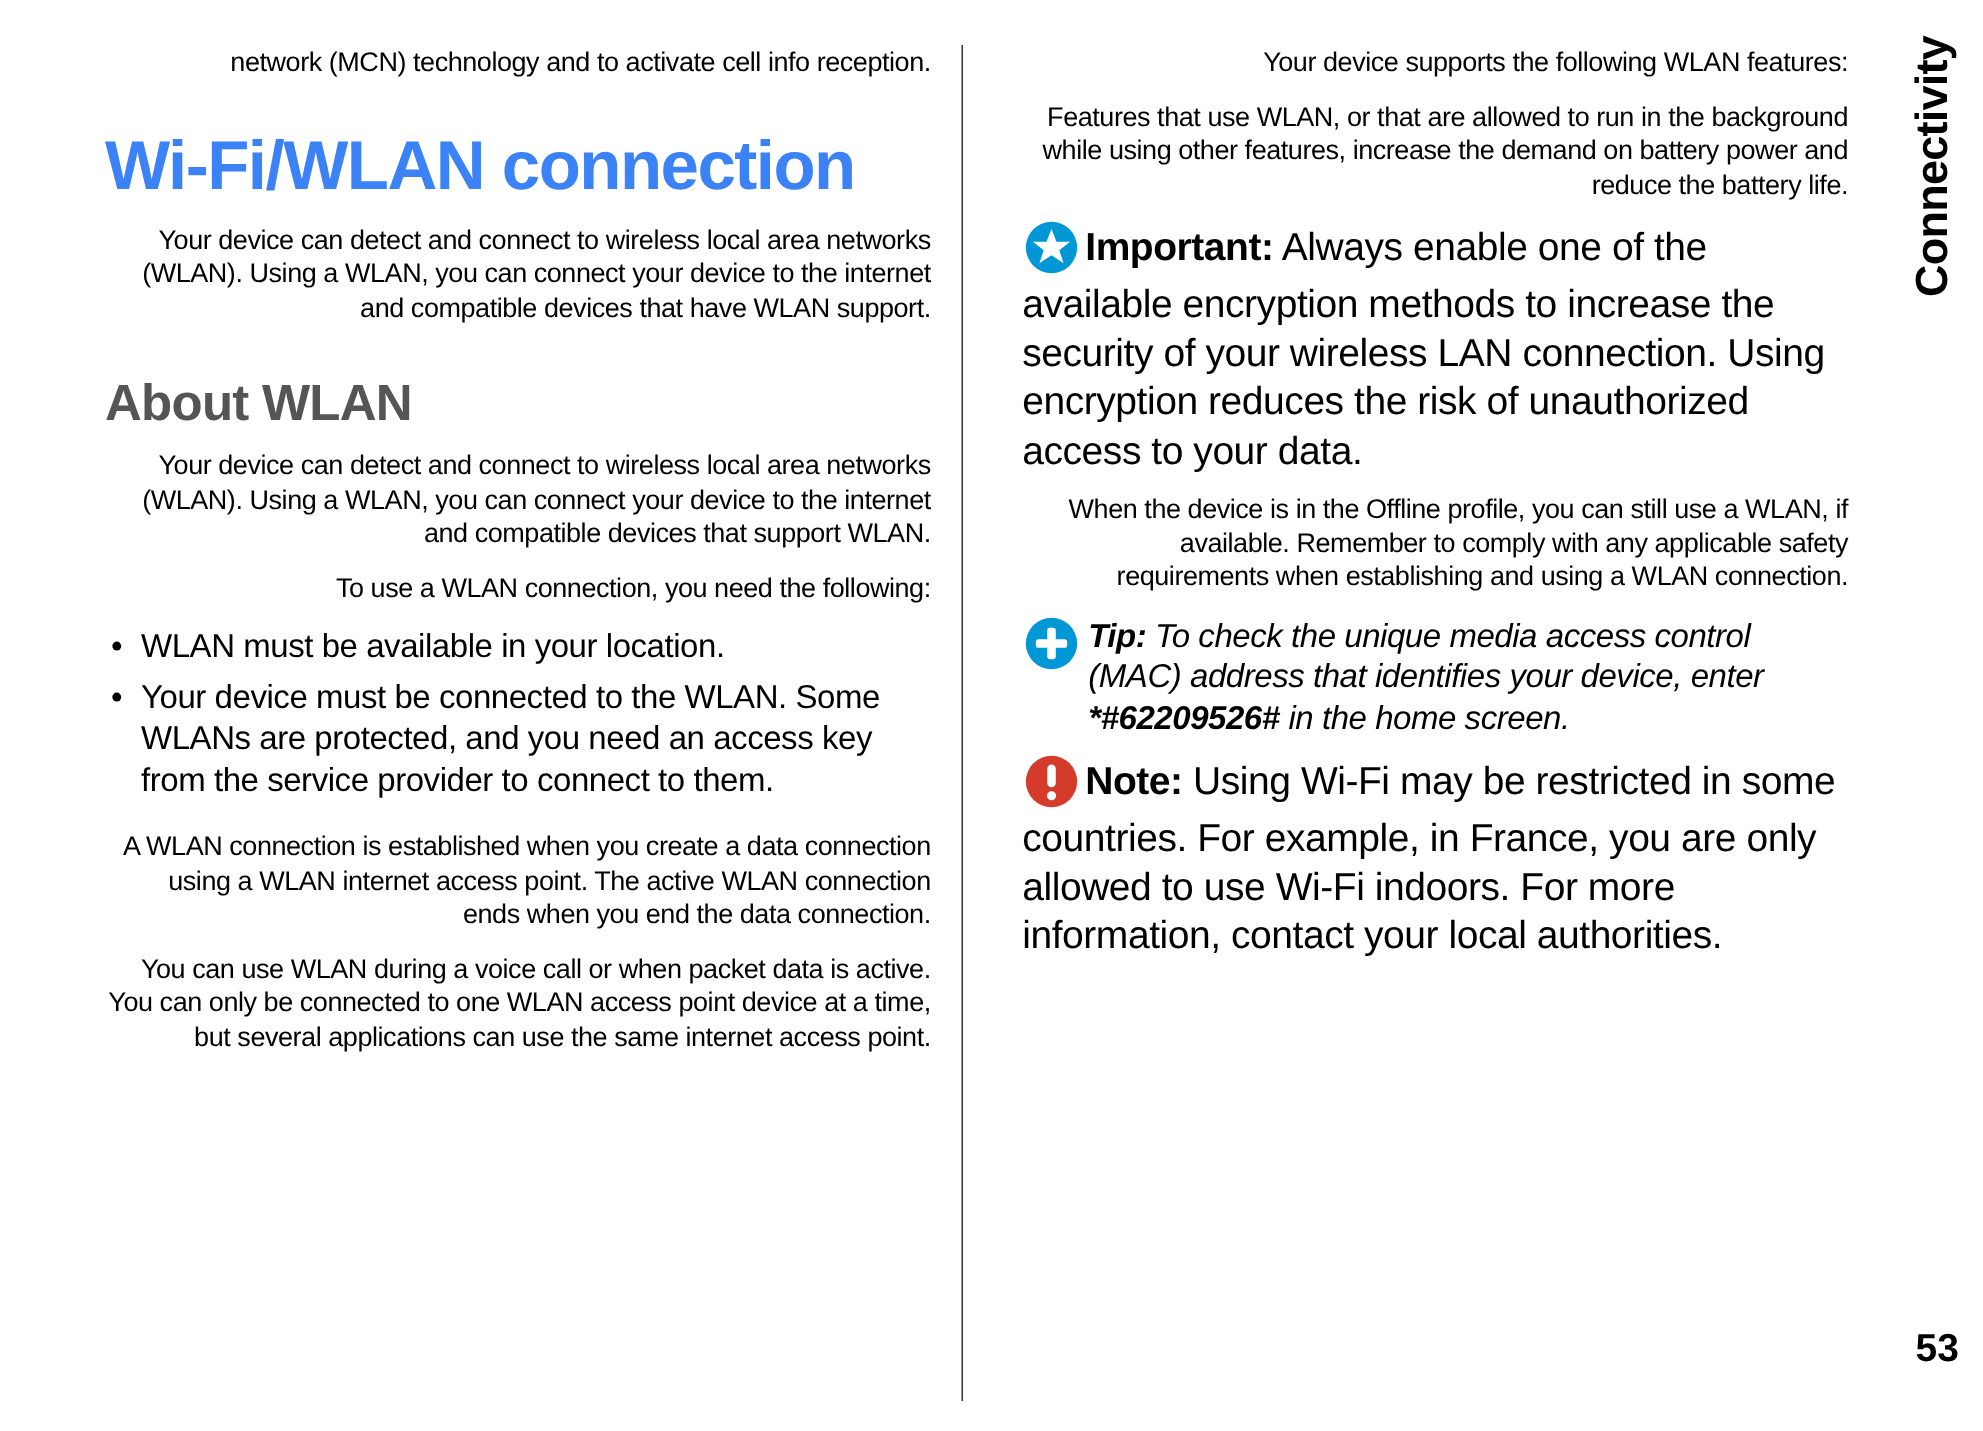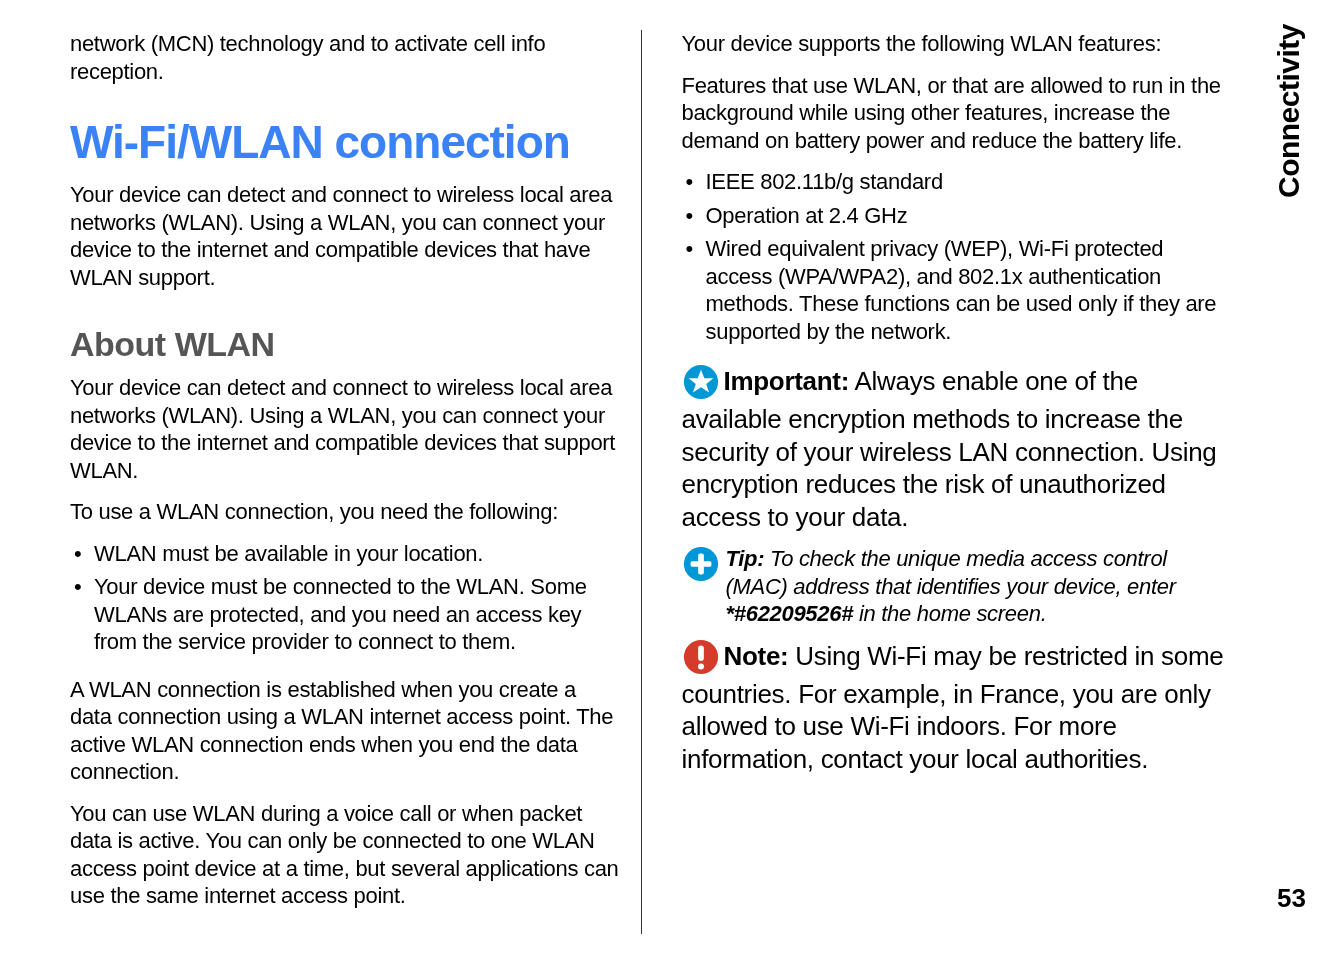--- a/index.html
+++ b/index.html
@@ -29,24 +29,25 @@
   }
   .col-left {
     border-right: 1px solid #333;
     padding-right: 20px;
   }
   .col-right {
     padding-left: 10px;
     padding-right: 60px;
   }
   .body-text {
-    font-size: 22px;
+    font-size: 18px;
     line-height: 1.25;
     margin-bottom: 14px;
     letter-spacing: -0.3px;
+    text-align: right;
   }
   .h1 {
     font-size: 46px;
     font-weight: bold;
     color: #3b82f6;
     margin: 16px 0 12px 0;
     letter-spacing: -1px;
   }
   .h2 {
     font-size: 34px;
@@ -146,35 +147,31 @@
       <li>WLAN must be available in your location.</li>
       <li>Your device must be connected to the WLAN. Some WLANs are protected, and you need an access key from the service provider to connect to them.</li>
     </ul>
     <p class="body-text">A WLAN connection is established when you create a data connection using a WLAN internet access point. The active WLAN connection ends when you end the data connection.</p>
     <p class="body-text">You can use WLAN during a voice call or when packet data is active. You can only be connected to one WLAN access point device at a time, but several applications can use the same internet access point.</p>
   </div>
 
   <div class="column col-right">
     <p class="body-text">Your device supports the following WLAN features:</p>
     <p class="body-text">Features that use WLAN, or that are allowed to run in the background while using other features, increase the demand on battery power and reduce the battery life.</p>
-    <ul>
-      <li>IEEE 802.11b/g standard</li>
-      <li>Operation at 2.4 GHz</li>
-      <li>Wired equivalent privacy (WEP), Wi-Fi protected access (WPA/WPA2), and 802.1x authentication methods. These functions can be used only if they are supported by the network.</li>
-    </ul>
 
     <div class="callout-inline">
       <span class="inline-icon">
         <svg viewBox="0 0 40 40">
           <circle cx="20" cy="20" r="18" fill="#0097d6"></circle>
           <path d="M20 7 L23.5 16 L33 16 L25.5 22 L28.5 31 L20 25.5 L11.5 31 L14.5 22 L7 16 L16.5 16 Z" fill="#fff"></path>
         </svg>
       </span><span class="bold">Important:</span><span>  Always enable one of the available encryption methods to increase the security of your wireless LAN connection. Using encryption reduces the risk of unauthorized access to your data.</span>
     </div>
 
+    <p class="body-text">When the device is in the Offline profile, you can still use a WLAN, if available. Remember to comply with any applicable safety requirements when establishing and using a WLAN connection.</p>
 
     <div class="tip-row">
       <div class="tip-icon">
         <svg viewBox="0 0 40 40">
           <circle cx="20" cy="20" r="18" fill="#0097d6"></circle>
           <rect x="17" y="9" width="6" height="22" rx="2" fill="#fff"></rect>
           <rect x="9" y="17" width="22" height="6" rx="2" fill="#fff"></rect>
         </svg>
       </div>
       <div class="tip-text">

